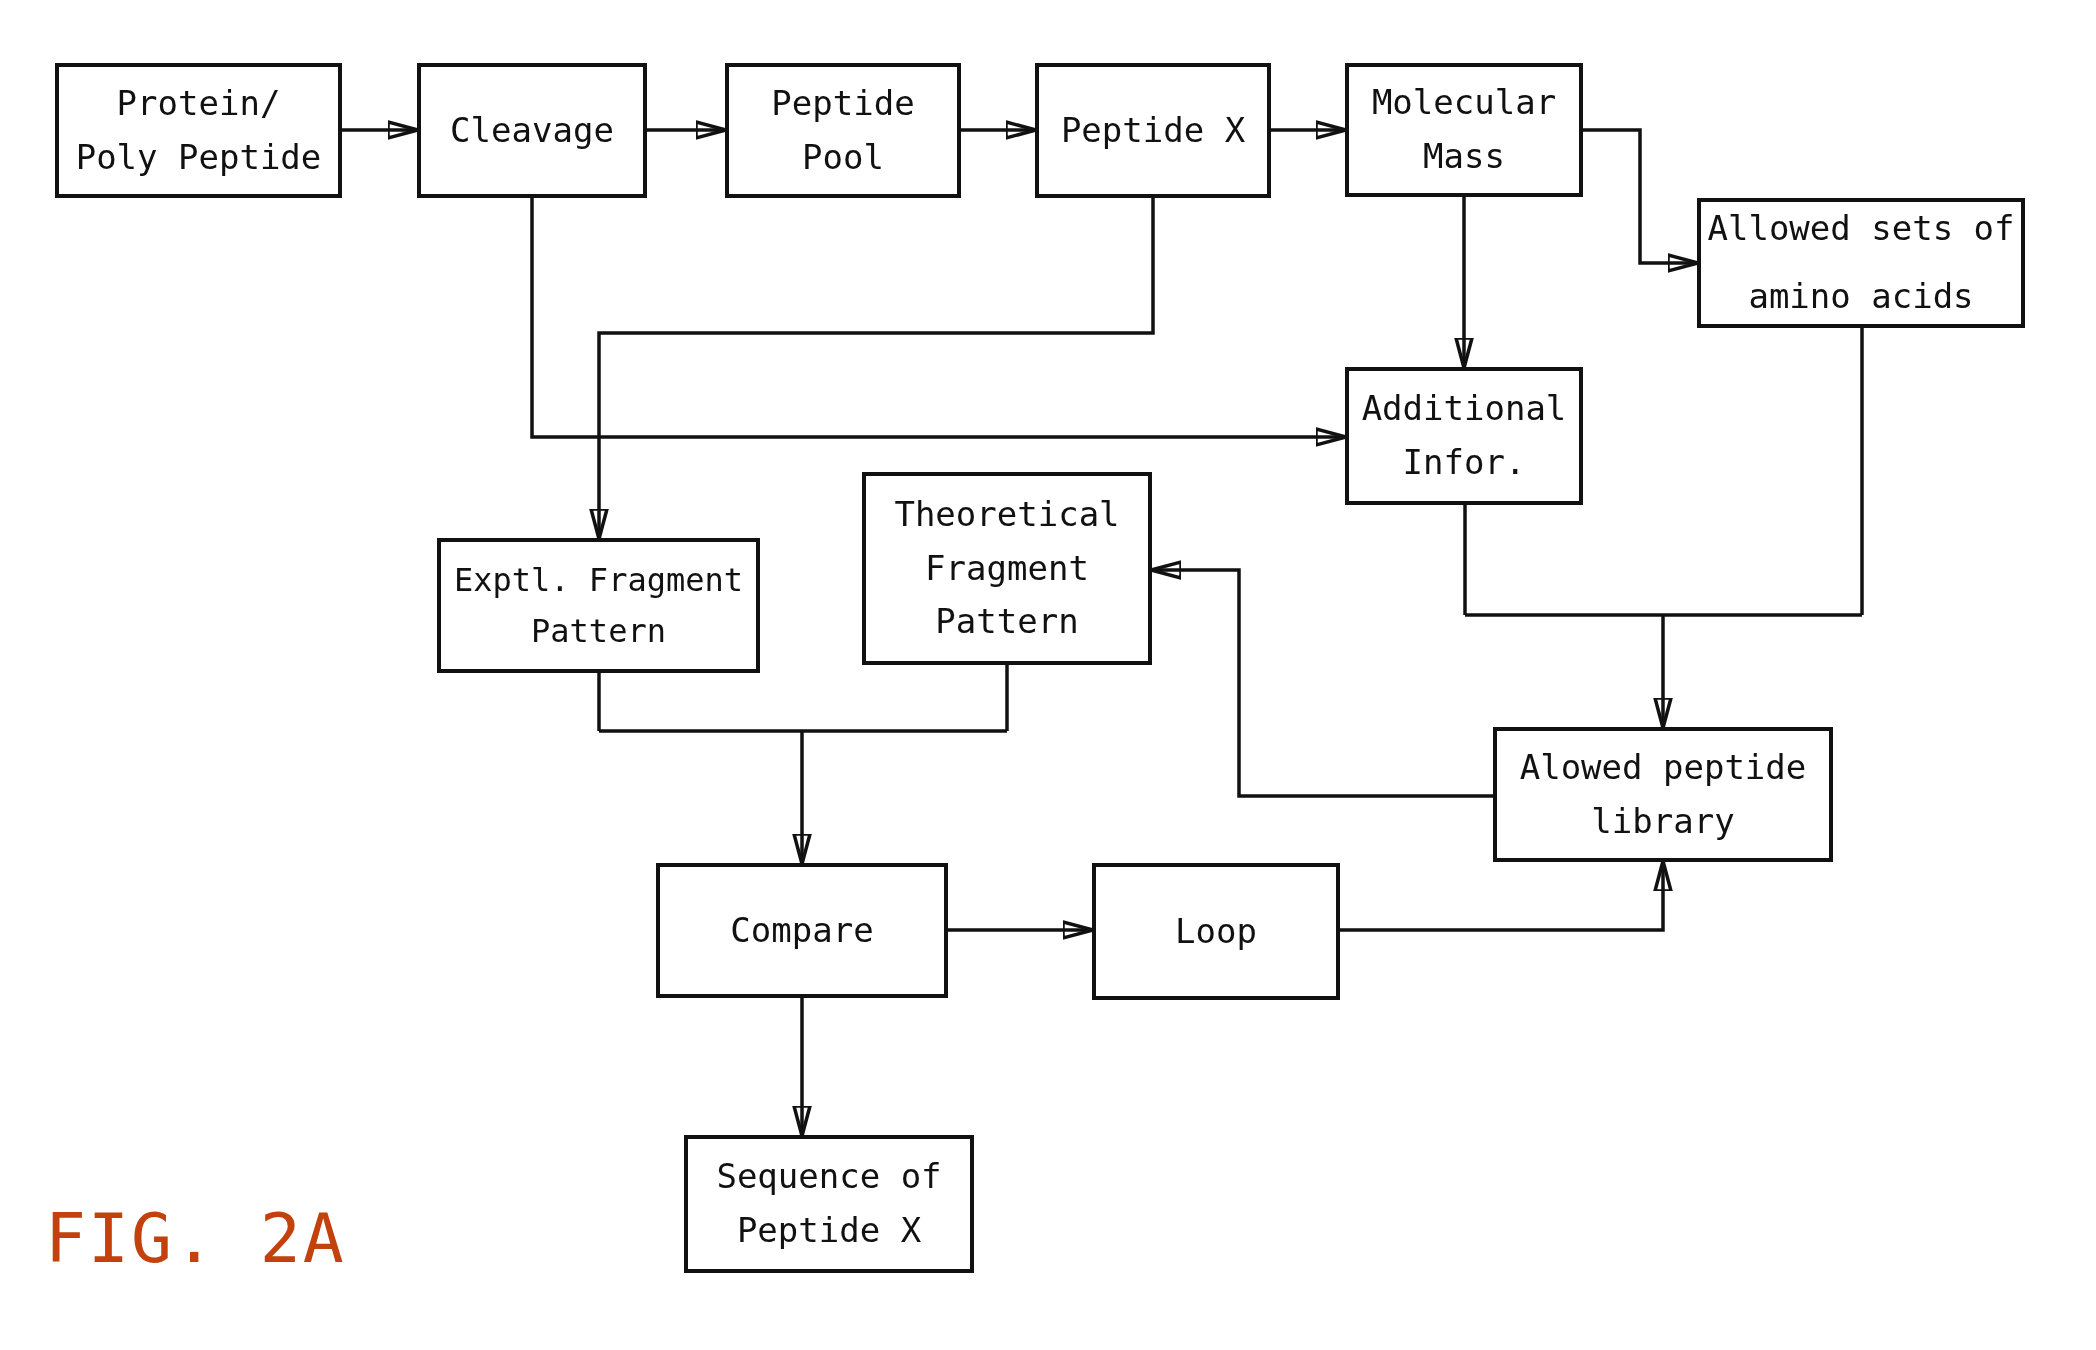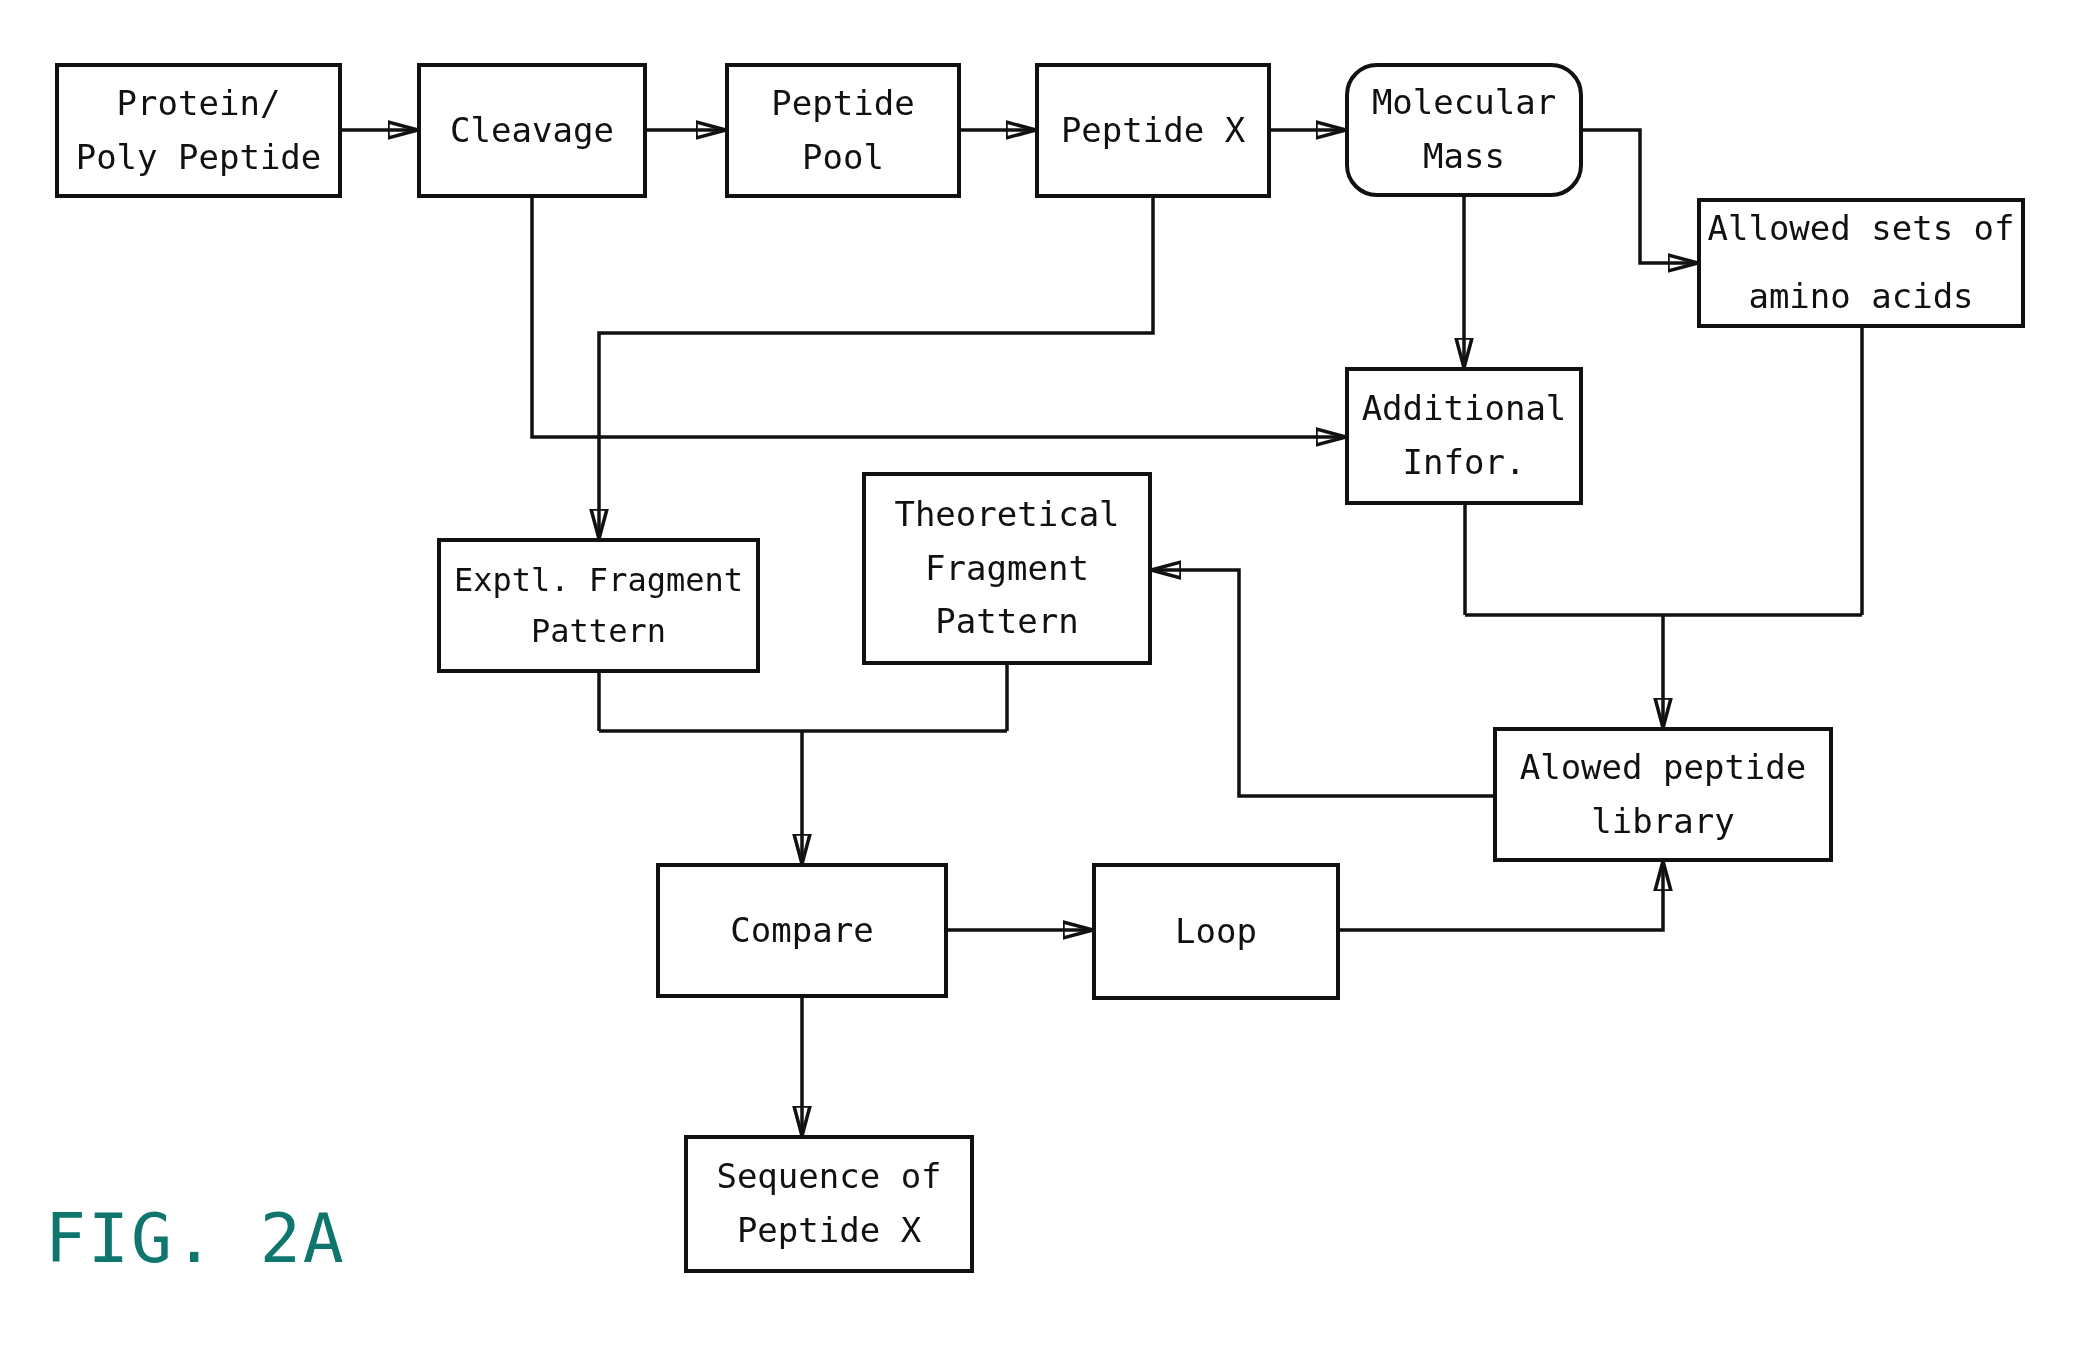--- a/index.html
+++ b/index.html
@@ -34,37 +34,37 @@
     text-align: center;
     font-size: 34px;
     line-height: 1.58;
     white-space: nowrap;
   }
   
   .b-protein          { left:  55px; top:  63px; width: 287px; height: 135px; }
   .b-cleavage         { left: 417px; top:  63px; width: 230px; height: 135px; }
   .b-peptide-pool     { left: 725px; top:  63px; width: 236px; height: 135px; align-items: center; }
   .b-peptide-x        { left:1035px; top:  63px; width: 236px; height: 135px; }
-  .b-molecular-mass   { left:1345px; top:  63px; width: 238px; height: 134px; border-radius: 32px; }
+  .b-molecular-mass   { left:1345px; top:  63px; width: 238px; height: 134px; }
   .b-allowed-sets     { left:1697px; top: 198px; width: 328px; height: 130px; justify-content: space-between; }
   .b-additional-infor { left:1345px; top: 367px; width: 238px; height: 138px; }
   .b-exptl            { left: 437px; top: 538px; width: 323px; height: 135px; font-size: 32px; }
   .b-theoretical      { left: 862px; top: 472px; width: 290px; height: 193px; justify-content: center; }
   .b-alowed-library   { left:1493px; top: 727px; width: 340px; height: 135px; }
   .b-compare          { left: 656px; top: 863px; width: 292px; height: 135px; }
   .b-loop             { left:1092px; top: 863px; width: 248px; height: 137px; }
   .b-sequence         { left: 650px; top:1135px; width: 290px; height: 138px; margin-left: 34px; }
   .fig-label {
     position: absolute;
     left: 45px;
     top: 1205px;
     font-size: 68px;
     letter-spacing: 2px;
     line-height: 1;
-    color: #0f766e;
+    color: #c2410c;
   }
 </style>
 </head>
 <body>
 
 <div class="stage">
 
   <svg class="edges" viewBox="0 0 2096 1350" xmlns="http://www.w3.org/2000/svg">
     <defs>
       <marker id="arw" markerUnits="userSpaceOnUse" markerWidth="34" markerHeight="20" refX="29" refY="10" orient="auto">

